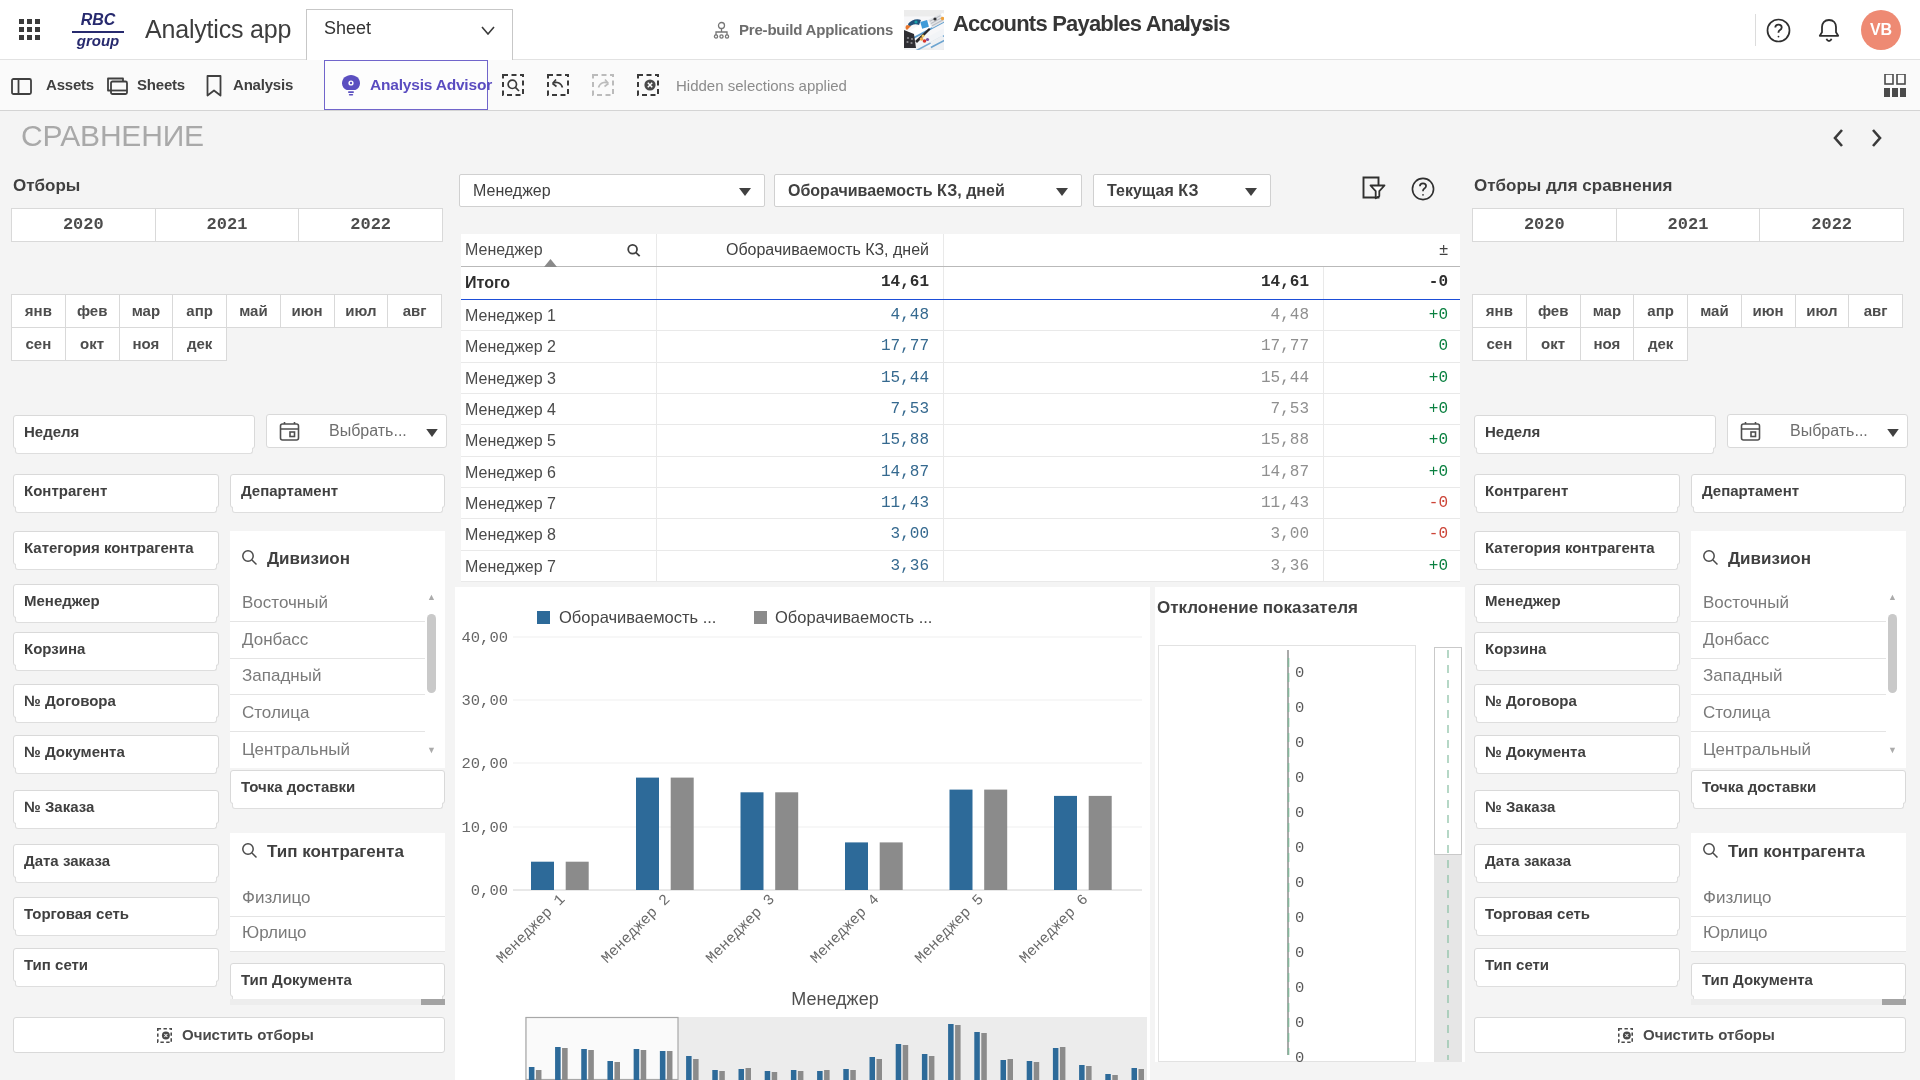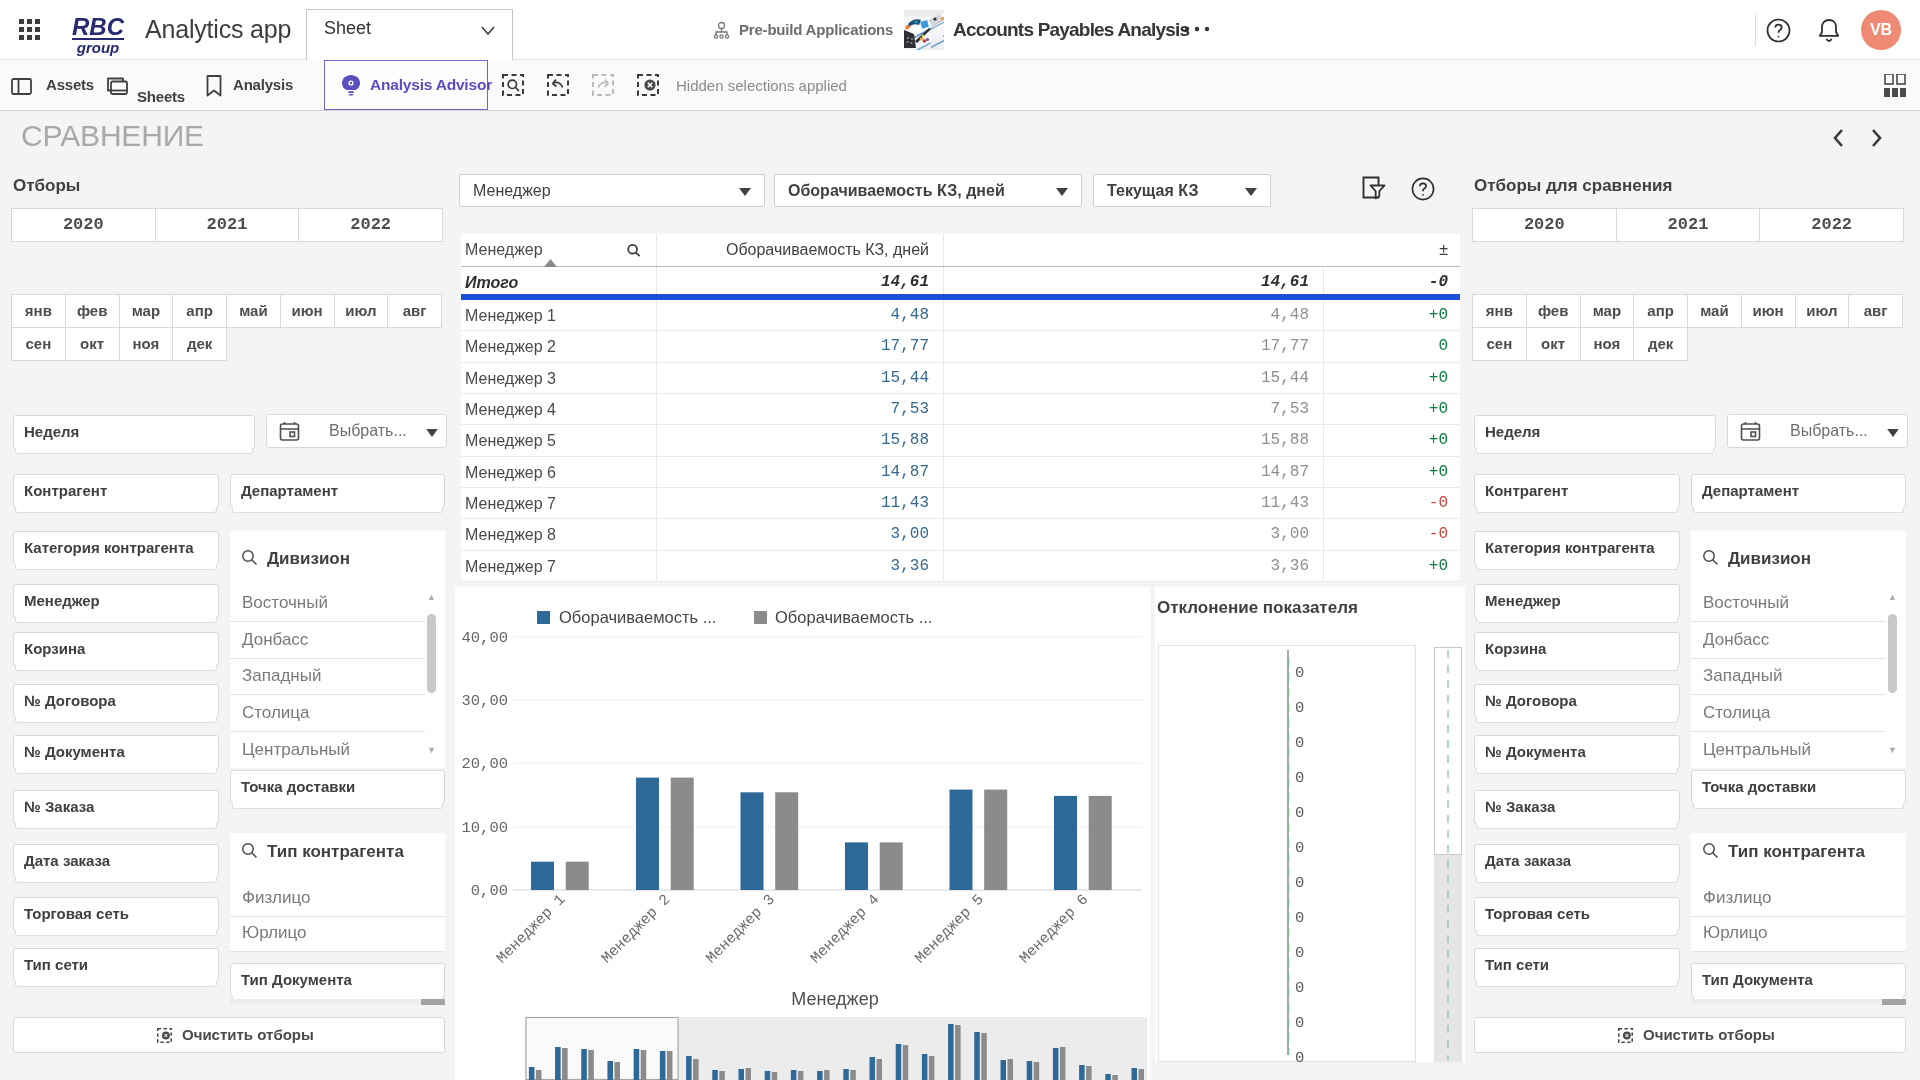--- a/index.html
+++ b/index.html
@@ -28,21 +28,21 @@
   .ycell { flex:1; height:34px; background:#fff; border:1px solid #d9d9d9; margin-left:-1px; text-align:center;
            font-family:"Liberation Mono",monospace; font-weight:bold; font-size:17px; color:#4d4d4d; line-height:32px; }
   .vtrack { position:absolute; left:412px; width:13px; background:#fff; }
   .vthumb { position:absolute; left:414px; width:9px; background:#c9c9c9; border-radius:5px; }
   .arr { position:absolute; left:412px; width:13px; text-align:center; font-size:9px; color:#ababab; }
   .dd { position:absolute; height:33px; background:#fff; border:1px solid #d0d0d0; border-radius:2px;
         font-weight:bold; font-size:16px; color:#404040; line-height:31px; padding-left:13px; }
   .ddv { position:absolute; right:13px; top:13px; }
   .trow { display:flex; height:31.33px; border-bottom:1px solid #e9e9e9; background:#fff; }
   .thead { border-bottom:1px solid #b9b9b9; }
-  .titogo { border-bottom:6px solid #1d4ed8;font-style:italic; }
+  .titogo { border-bottom:1px solid #1d4ed8; }
   .c1 { width:196px; padding-left:4px; border-right:1px solid #e9e9e9; color:#4a4a4a; line-height:31px; position:relative; }
   .c2 { width:287px; padding-right:14px; border-right:1px solid #e9e9e9; text-align:right; color:#35698f;
         font-family:"Liberation Mono",monospace; line-height:31px; }
   .c3 { width:380px; padding-right:14px; border-right:1px solid #e9e9e9; text-align:right; color:#8f8f8f;
         font-family:"Liberation Mono",monospace; line-height:31px; }
   .c4 { flex:1; padding-right:12px; text-align:right; font-family:"Liberation Mono",monospace; line-height:31px; }
   .g { color:#0a8040; } .r { color:#cc4437; }
 </style>
 </head>
 <body>
@@ -56,21 +56,21 @@
       <rect x="0" y="8" width="5" height="5"></rect>
         <rect x="8" y="8" width="5" height="5"></rect>
         <rect x="16" y="8" width="5" height="5"></rect>
       <rect x="0" y="16" width="5" height="5"></rect>
         <rect x="8" y="16" width="5" height="5"></rect>
         <rect x="16" y="16" width="5" height="5"></rect>
     </g>
   </svg>
 
   <div class="abs" style="left:72px;top:10px;width:52px;height:40px;color:#272a6e;font-style:italic;text-align:center;">
-    <div style="font-weight:bold;font-size:24px;line-height:20px;letter-spacing:0px;margin-top:7px;">RBC</div>
+    <div style="font-weight:bold;font-size:16px;line-height:20px;letter-spacing:0px;">RBC</div>
     <div style="height:2px;background:#272a6e;margin:1px 0 1px 0;"></div>
     <div style="font-weight:bold;font-size:15px;line-height:13px;">group</div>
   </div>
   <div class="abs" style="left:145px;top:15px;font-size:25px;letter-spacing:-0.2px;color:#3d3d3d;">Analytics app</div>
 
   <div class="abs" style="left:306px;top:9px;width:207px;height:54px;border:1px solid #c7c7c7;border-radius:0;background:#fff;">
     <span class="abs" style="left:17px;top:8px;font-size:18px;color:#333;">Sheet</span>
     <svg class="abs" style="left:174px;top:16px" width="14" height="9" viewBox="0 0 14 9">
         <path d="M1 1 L7 8 L13 1" fill="none" stroke="#3a3a3a" stroke-width="1.6"></path>
       </svg>
@@ -110,21 +110,21 @@
       <circle cx="19" cy="26" r="1.5" fill="#eecb66"></circle>
     <g transform="rotate(-28 33 12)">
       <rect x="26" y="6" width="14" height="9" fill="#e3e5e8"></rect>
       <path d="M27 8 H39 M27 10.5 H39 M27 13 H39" stroke="#b9bcc2" stroke-width="1"></path>
     </g>
     <circle cx="31" cy="9" r="1.6" fill="#2f2f33"></circle>
     <circle cx="38.5" cy="8.5" r="1.7" fill="#efa23c"></circle>
     <rect x="28" y="28" width="14" height="12" fill="#eef0f3" transform="rotate(-28 35 34)"></rect>
     <rect x="26" y="33" width="16" height="1.7" fill="#6ba3cf" transform="rotate(-28 34 34)"></rect>
   </svg>
-  <div class="abs" style="left:953px;top:19px;font-size:19px;letter-spacing:-0.8px;font-weight:bold;color:#363636;">Accounts Payables Analysis</div>
+  <div class="abs" style="left:953px;top:11px;font-size:22px;letter-spacing:-0.8px;font-weight:bold;color:#363636;">Accounts Payables Analysis</div>
   <svg class="abs" style="left:1184px;top:26px" width="26" height="6" viewBox="0 0 26 6">
       <circle cx="3" cy="3" r="2.2" fill="#333"></circle>
       <circle cx="13" cy="3" r="2.2" fill="#333"></circle>
       <circle cx="23" cy="3" r="2.2" fill="#333"></circle>
     </svg>
 
   <div class="abs" style="left:1755px;top:14px;width:1px;height:32px;background:#dcdcdc;"></div>
 
   <svg class="abs" style="left:1766px;top:18px" width="25" height="25" viewBox="0 0 25 25" fill="none" stroke="#2f2f2f" stroke-width="1.7">
     <circle cx="12.5" cy="12.5" r="11"></circle>
@@ -146,21 +146,21 @@
     <rect x="1" y="1" width="19" height="15" rx="1.5"></rect>
       <path d="M7.5 1 V16"></path>
   </svg>
   <div class="abs tbtxt" style="left:46px;top:16px;">Assets</div>
 
   <svg class="abs" style="left:106px;top:17px" width="23" height="19" viewBox="0 0 23 19" fill="none" stroke="#404040" stroke-width="1.8">
     <path d="M5 13.5 H2 V1.5 H17 V4.5" stroke-linejoin="round"></path>
     <rect x="5" y="4.5" width="16" height="12.5" rx="1.5"></rect>
       <path d="M5 13.5 H21"></path>
   </svg>
-  <div class="abs tbtxt" style="left:137px;top:28px;text-align:right;">Sheets</div>
+  <div class="abs tbtxt" style="left:137px;top:16px;text-align:right;">Sheets</div>
 
   <svg class="abs" style="left:206px;top:15px" width="16" height="22" viewBox="0 0 16 22" fill="none" stroke="#404040" stroke-width="1.8">
     <path d="M1.5 1 H14.5 V20.5 L8 15.5 L1.5 20.5 Z" stroke-linejoin="round"></path>
   </svg>
   <div class="abs tbtxt" style="left:233px;top:16px;">Analysis</div>
 
   <div class="abs" style="left:324px;top:0px;width:164px;height:50px;background:#fdfdfd;border:1px solid #7165cb;"></div>
   <svg class="abs" style="left:340px;top:14px" width="22" height="23" viewBox="0 0 22 23">
     <path d="M11 1 C16 1 20 4.6 20 9.2 C20 12.4 18 14.8 15.3 16 L6.7 16 C4 14.8 2 12.4 2 9.2 C2 4.6 6 1 11 1 Z" fill="#5b4fc0"></path>
     <circle cx="11" cy="9" r="2.6" fill="#fff"></circle>

